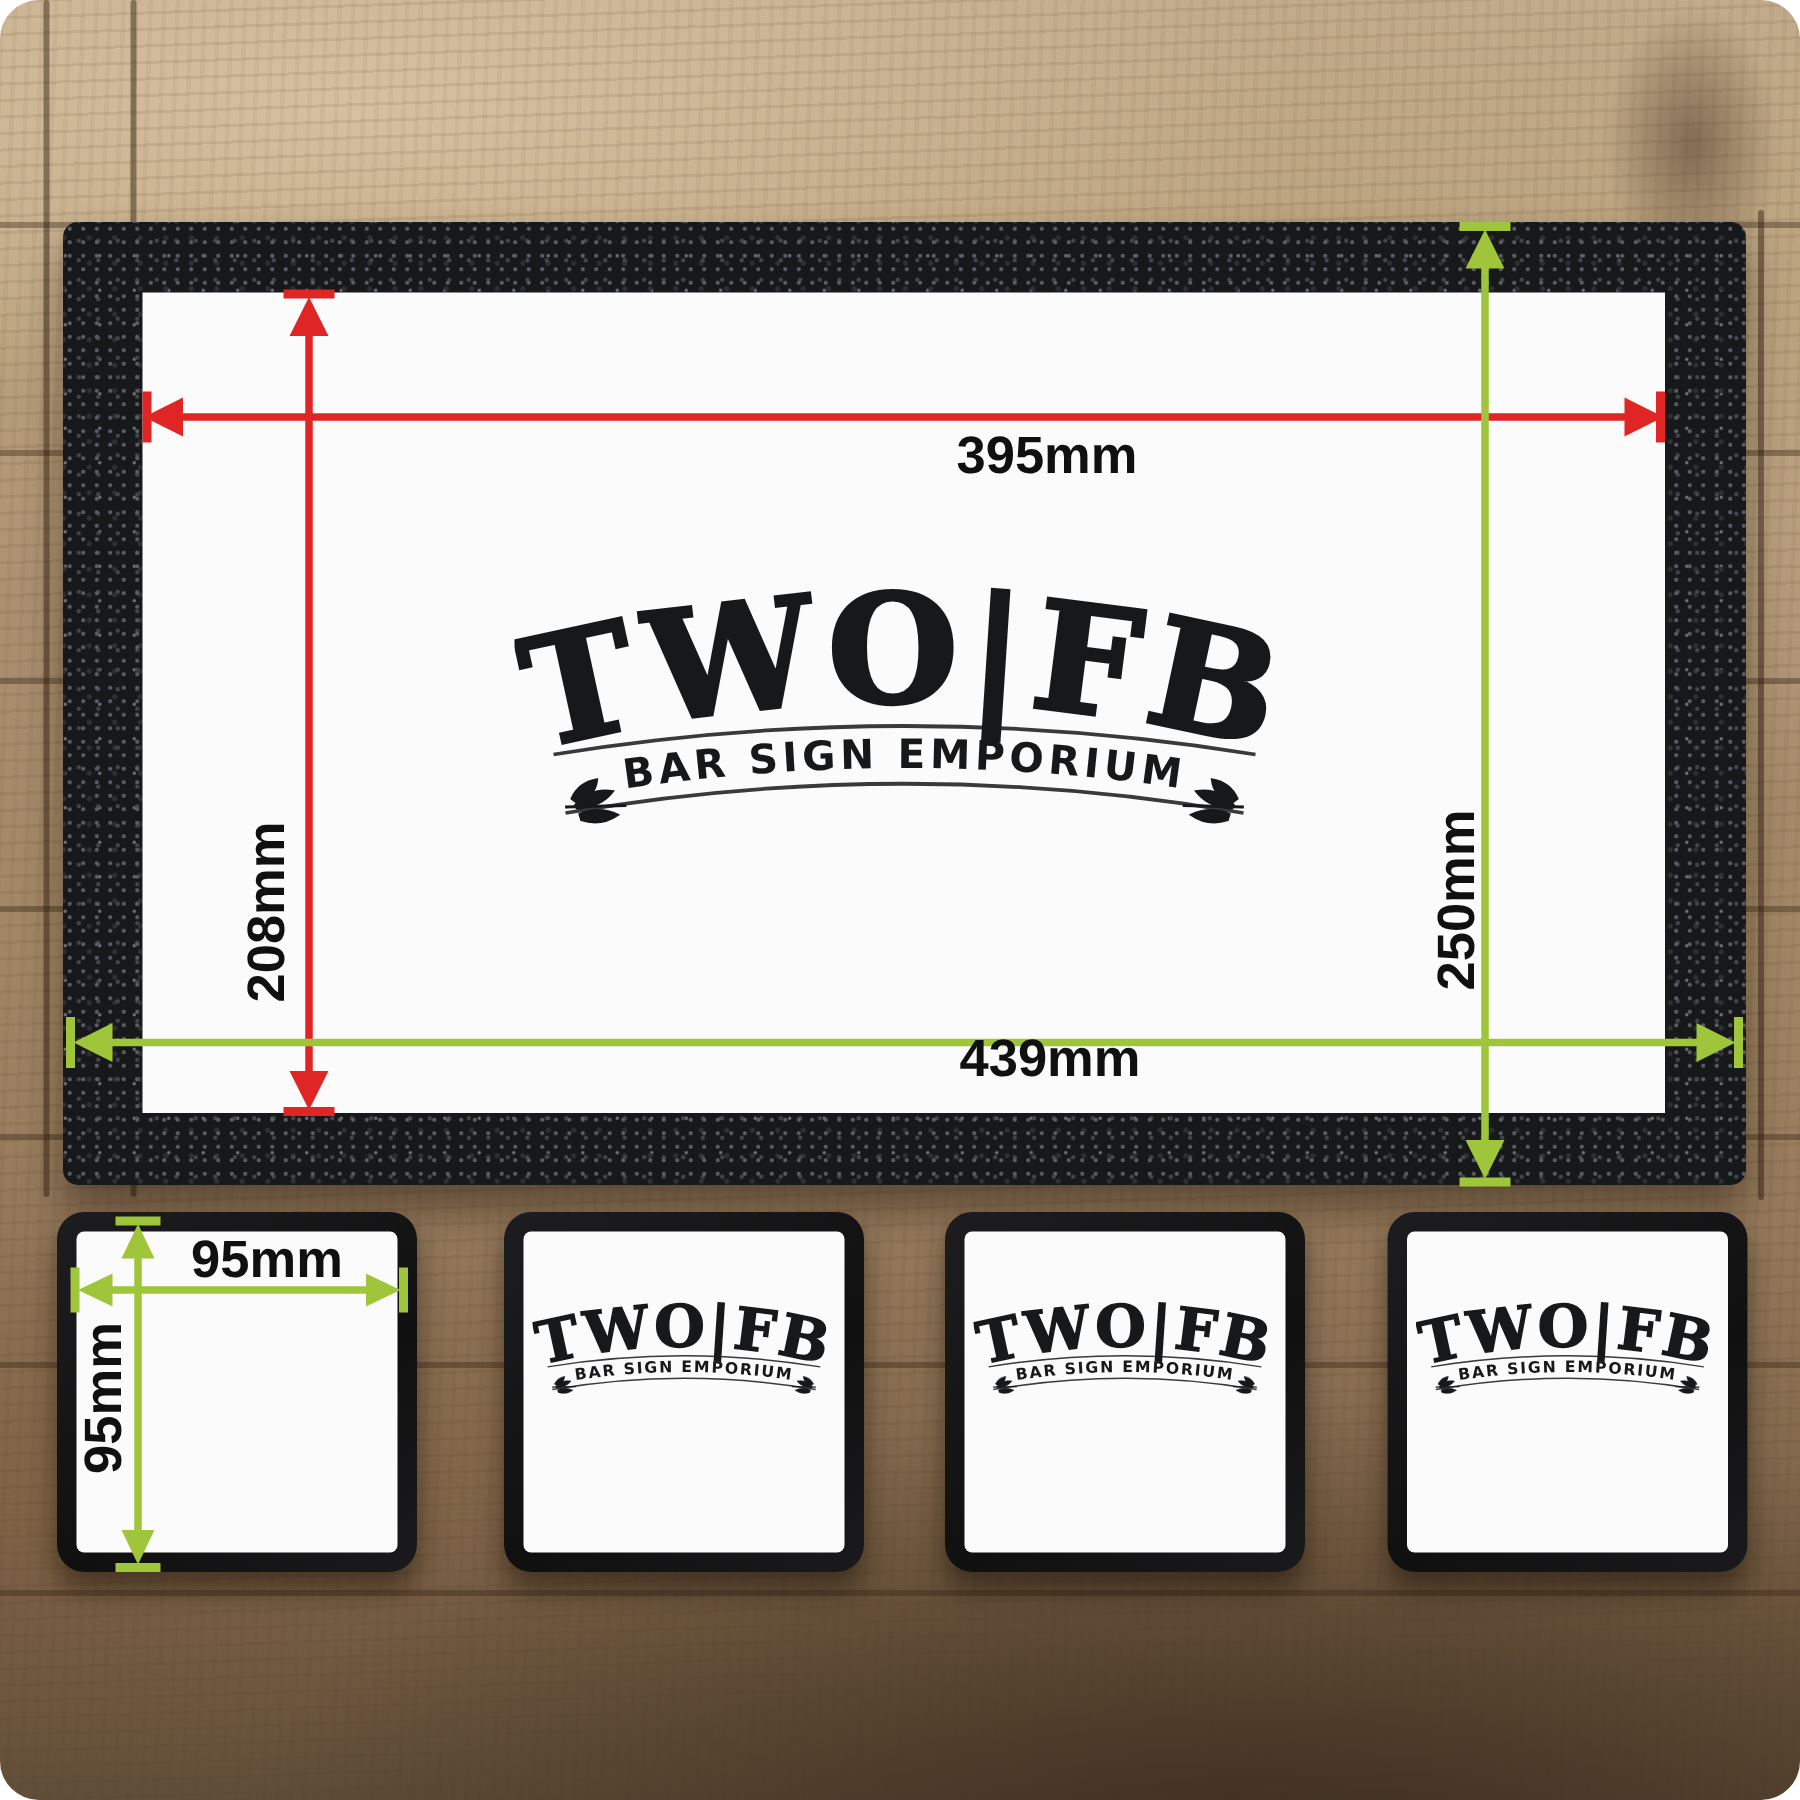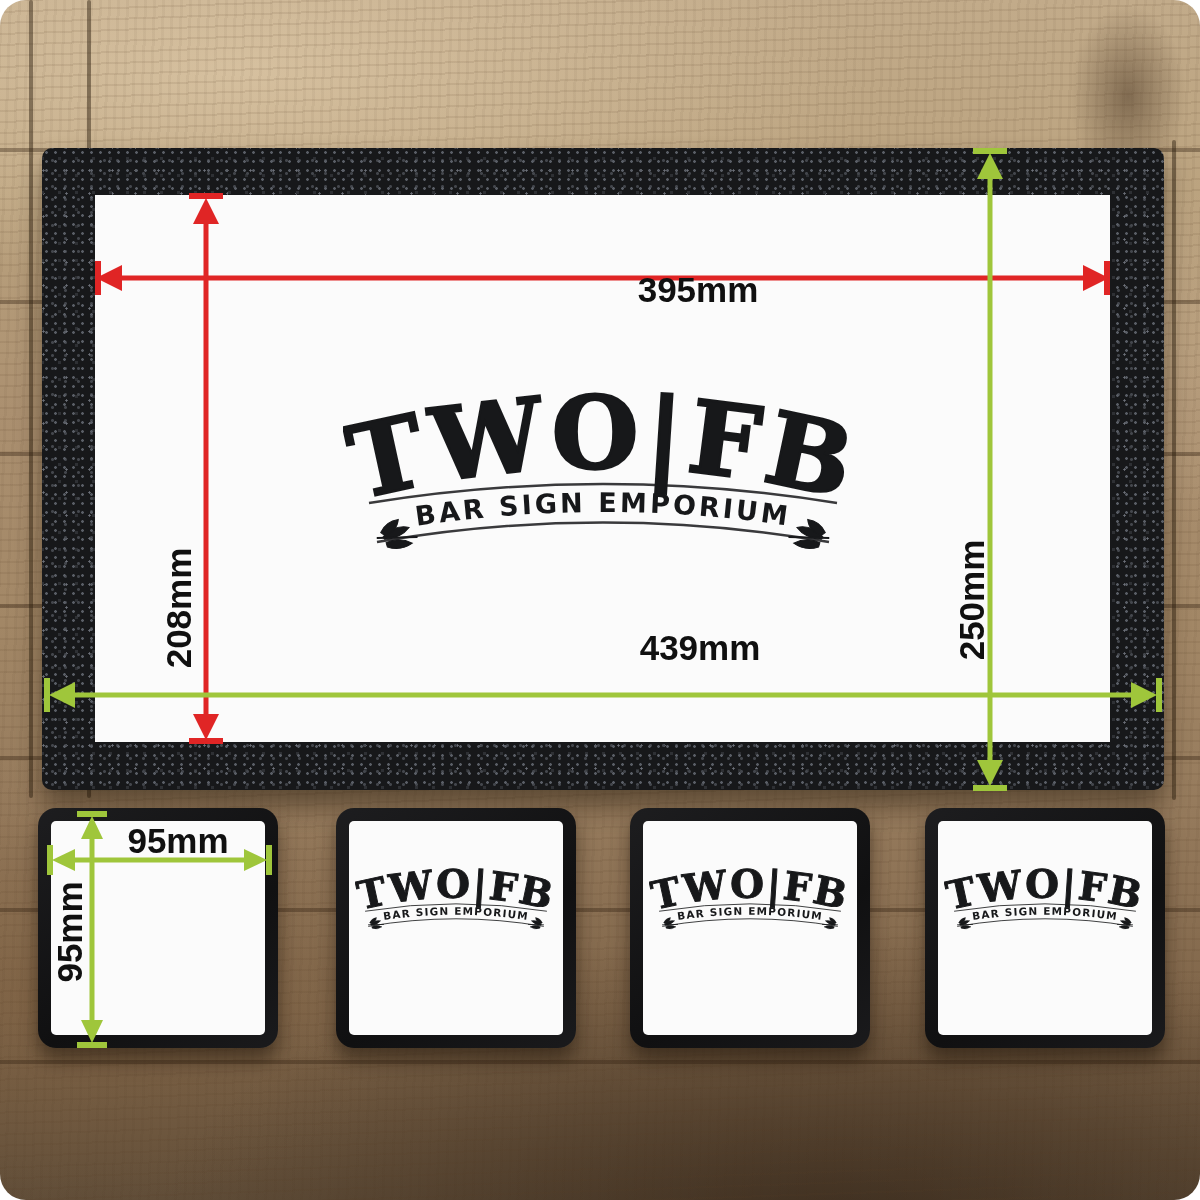--- a/index.html
+++ b/index.html
@@ -181,20 +181,20 @@
 
     <g class="dim green">
       <line x1="92" y1="834" x2="92" y2="1024"></line>
       <line class="cap" x1="77" y1="814" x2="107" y2="814"></line>
       <line class="cap" x1="77" y1="1045" x2="107" y2="1045"></line>
       <polygon points="92,816 81,839 103,839"></polygon>
       <polygon points="92,1043 81,1020 103,1020"></polygon>
     </g>
   </svg>
 
-  <div class="dim-label" style="left:698px;top:289px">395mm</div>
+  <div class="dim-label" style="left:698px;top:304px">395mm</div>
   <div class="dim-label rot" style="left:178px;top:608px">208mm</div>
-  <div class="dim-label" style="left:700px;top:647px">439mm</div>
+  <div class="dim-label" style="left:700px;top:706px">439mm</div>
   <div class="dim-label rot" style="left:971px;top:600px">250mm</div>
   <div class="dim-label" style="left:178px;top:840px">95mm</div>
   <div class="dim-label rot" style="left:69px;top:932px">95mm</div>
 
 </div>
 
 </body></html>

